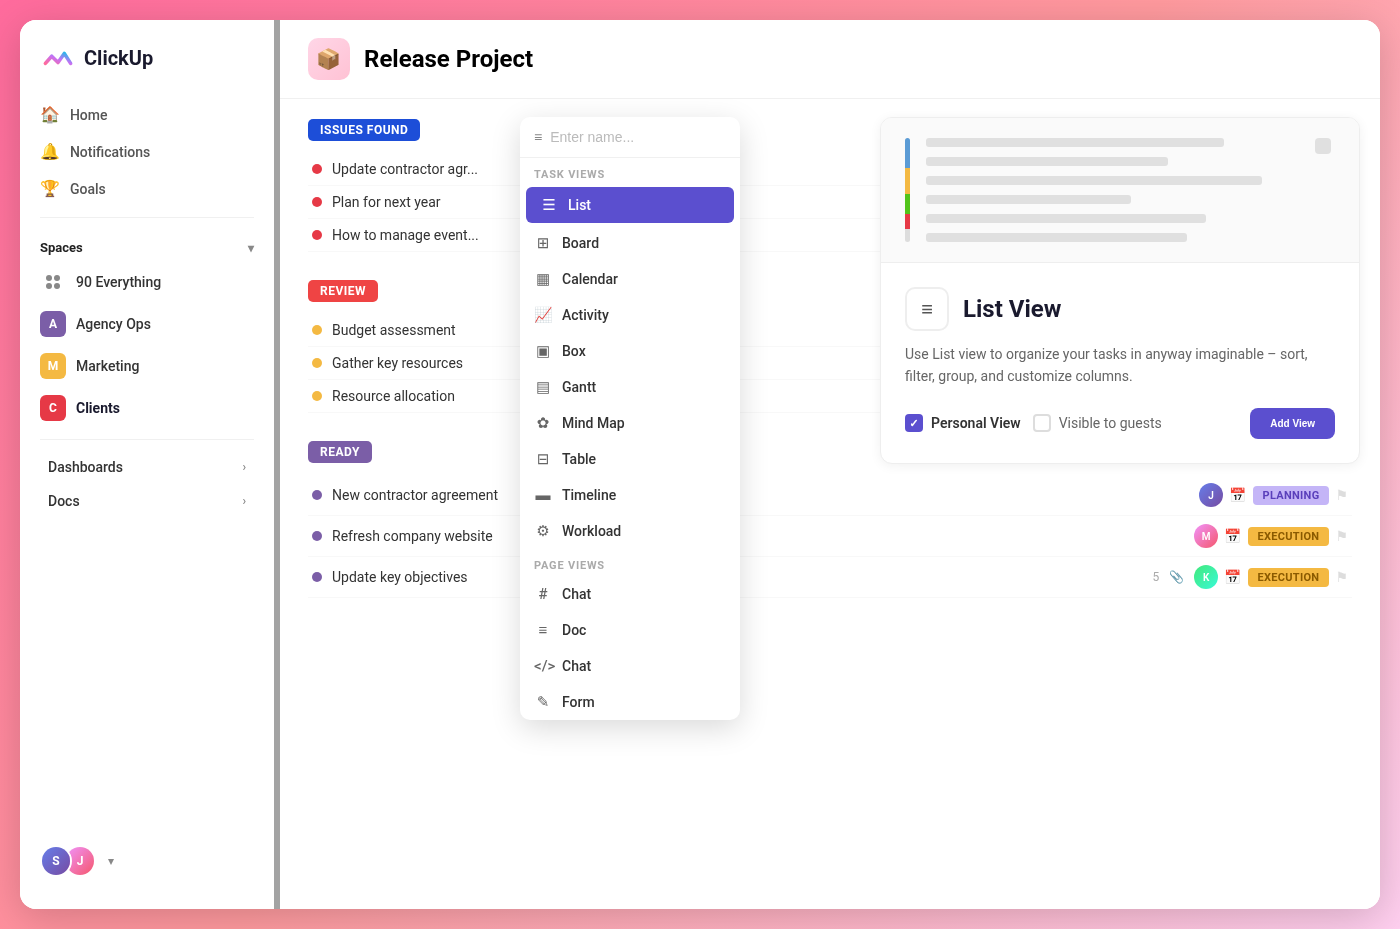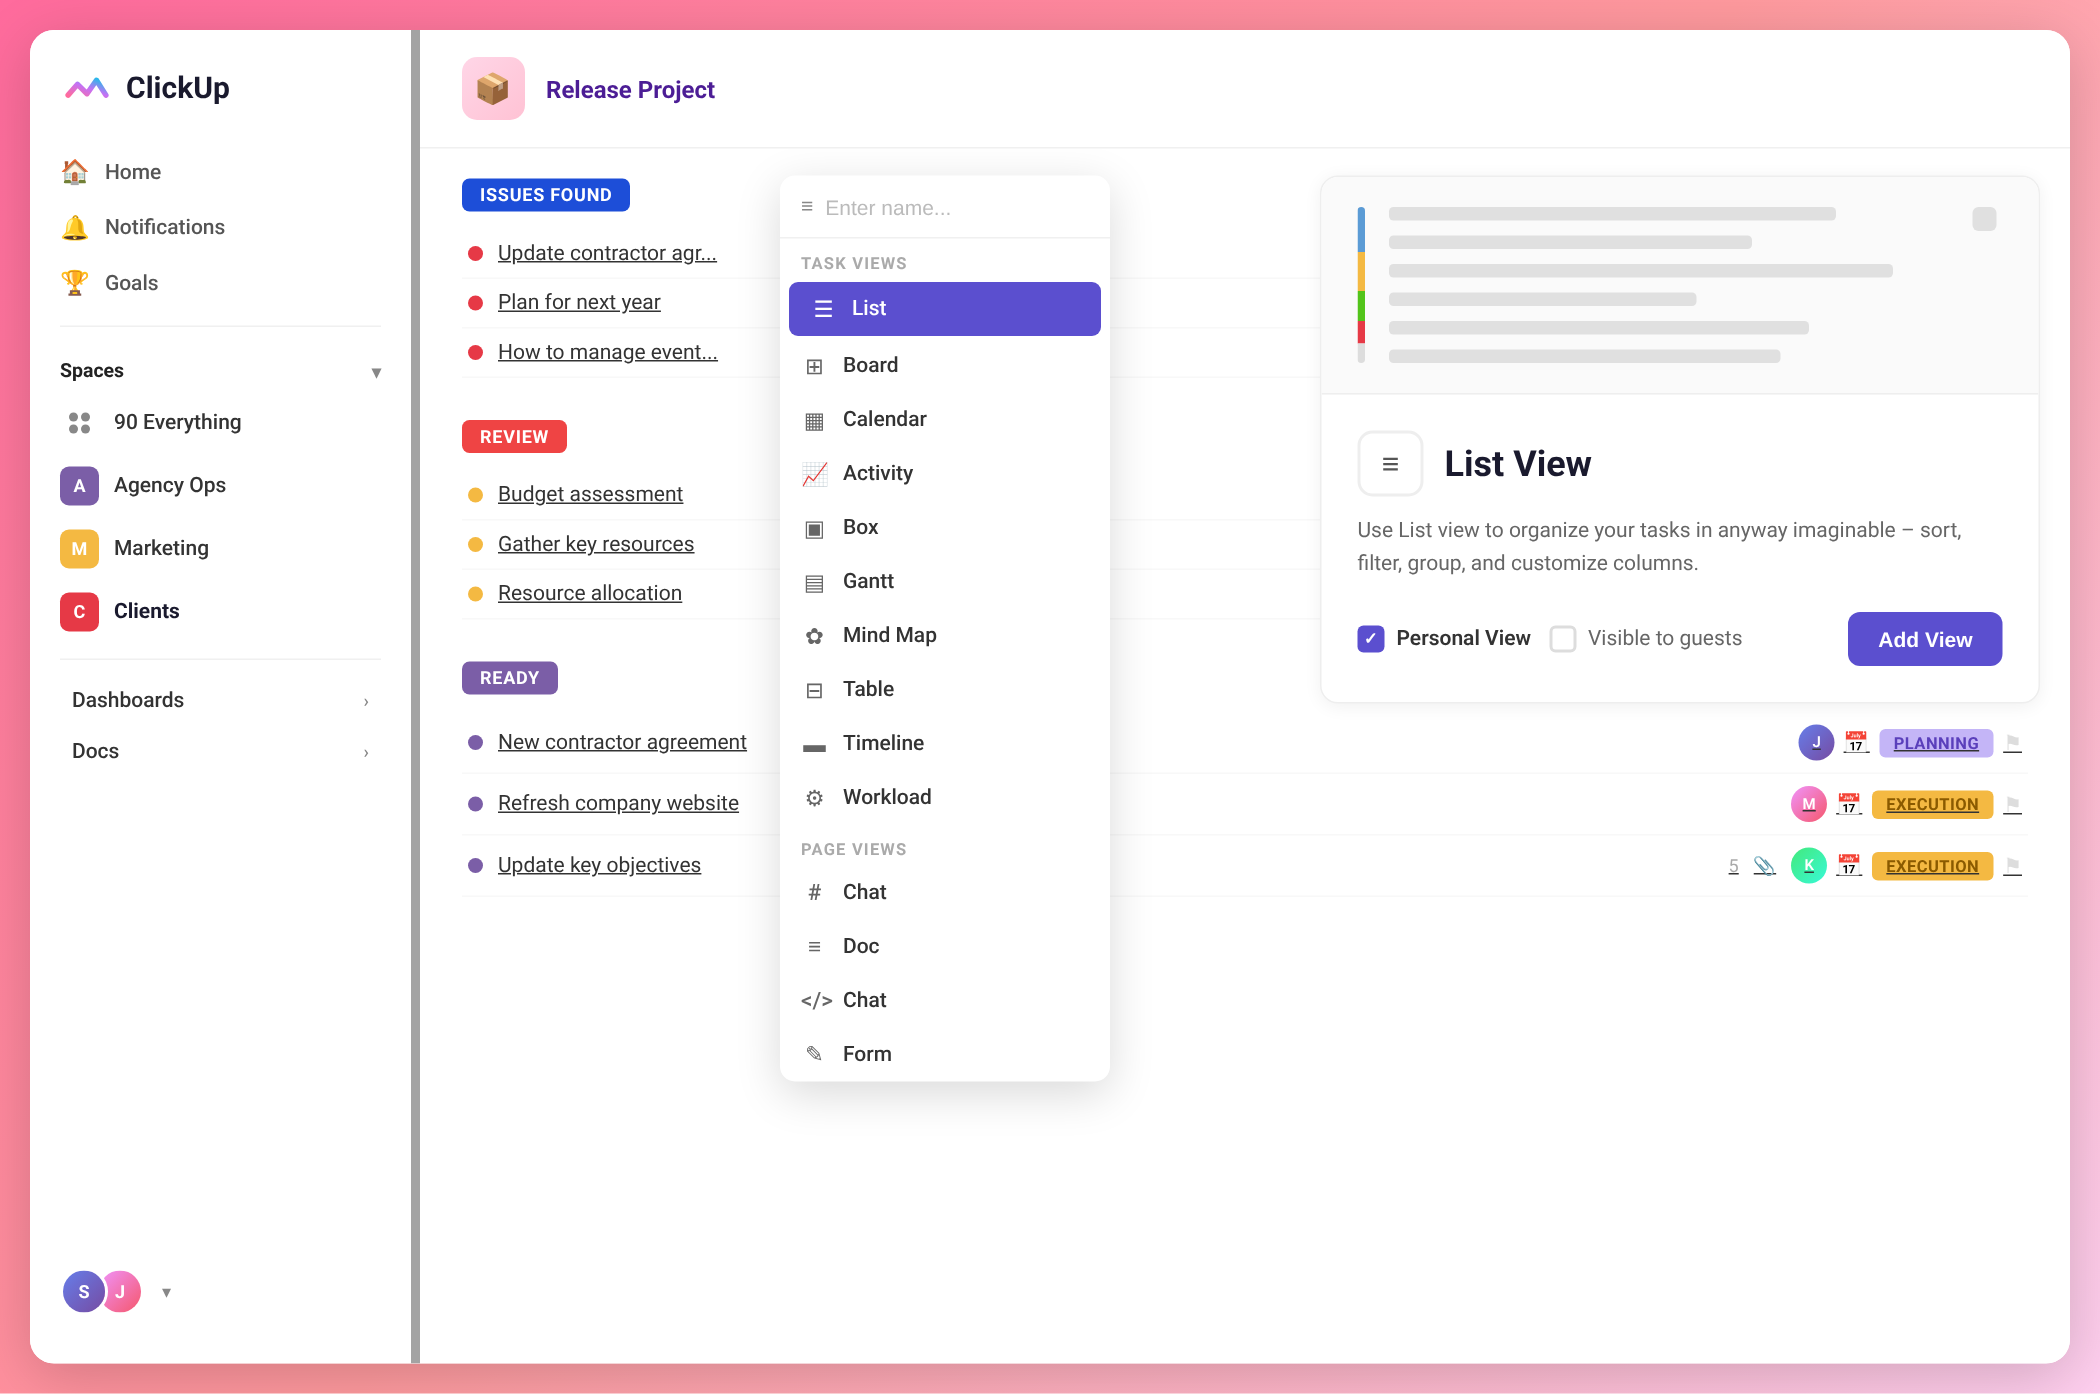--- a/index.html
+++ b/index.html
@@ -193,23 +193,23 @@
       width: 42px;
       height: 42px;
       border-radius: 10px;
       background: linear-gradient(135deg, #ffd6e7, #ffc2d4);
       display: flex;
       align-items: center;
       justify-content: center;
       font-size: 20px;
     }
     .project-title {
-      font-size: 16px;
-      font-weight: 700;
-      color: #4c1d95;
+      font-size: 24px;
+      font-weight: 700;
+      color: #000000;
     }
 
     
     .tasks-area {
       flex: 1;
       overflow-y: auto;
       padding: 20px 28px;
       position: relative;
     }
 
@@ -231,21 +231,20 @@
     .status-ready { background: #7b5ea7; }
 
     .task-item {
       display: flex;
       align-items: center;
       gap: 10px;
       padding: 8px 4px;
       border-bottom: 1px solid #f8f8f8;
       font-size: 14px;
       color: #333;
-      text-decoration: underline;
     }
     .task-dot {
       width: 10px;
       height: 10px;
       border-radius: 50%;
       flex-shrink: 0;
     }
     .dot-red { background: #e63946; }
     .dot-yellow { background: #f4b942; }
     .dot-purple { background: #7b5ea7; }
@@ -458,21 +457,21 @@
       border: 2px solid #ddd;
       border-radius: 4px;
     }
     .add-view-btn {
       margin-left: auto;
       background: #5b4fcf;
       color: #fff;
       border: none;
       padding: 10px 20px;
       border-radius: 8px;
-      font-size: 14px;
+      font-size: 10px;
       font-weight: 700;
       cursor: pointer;
     }
 
   </style>
 </head>
 <body>
 
 <div class="app-container">
 

